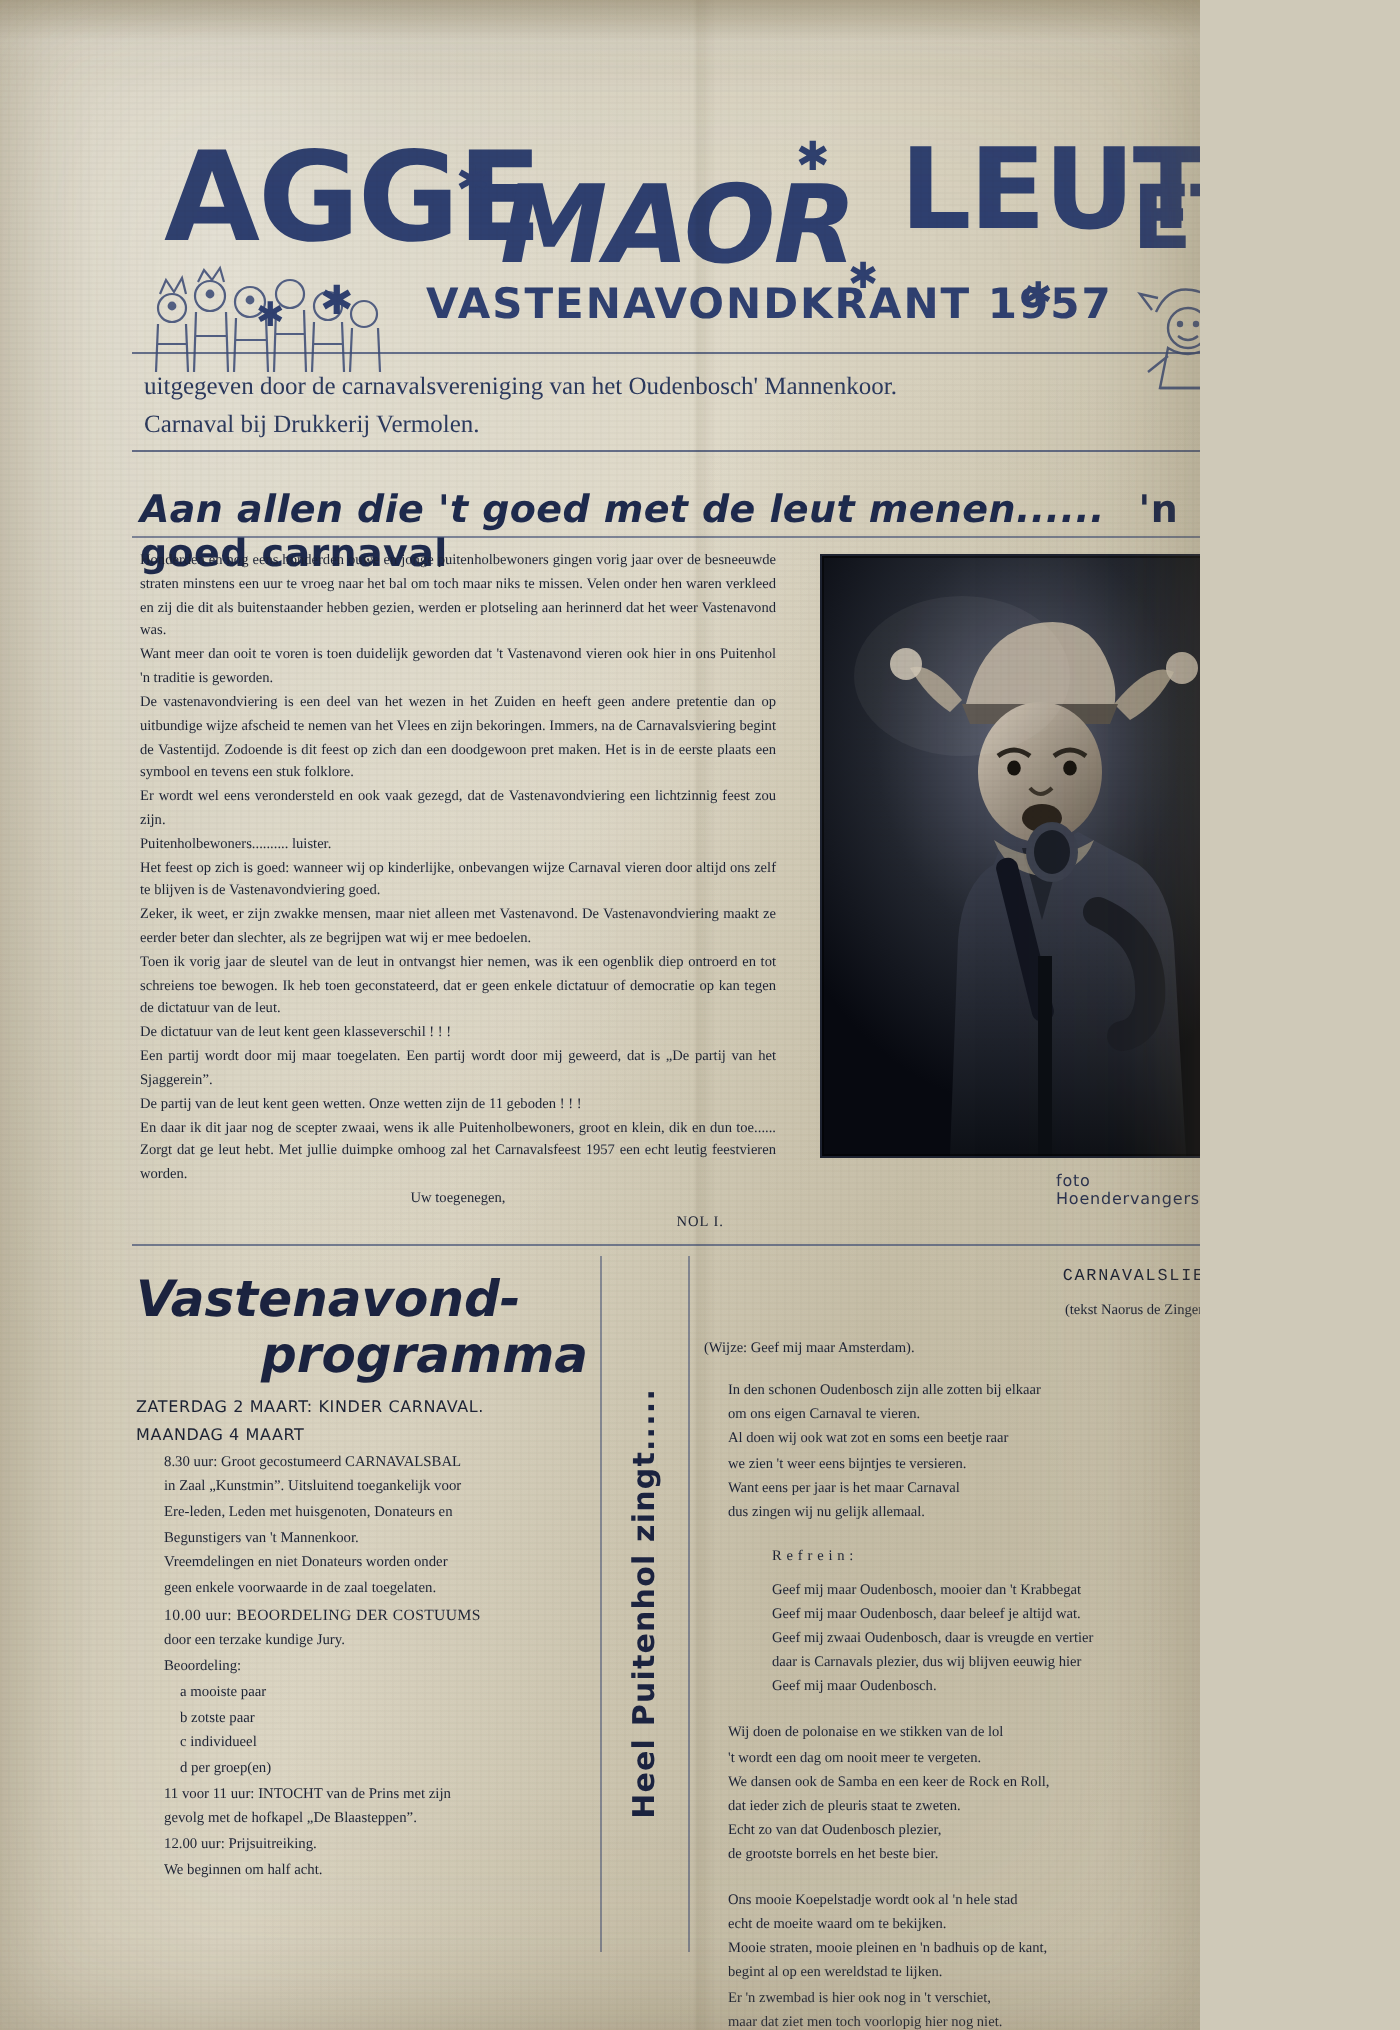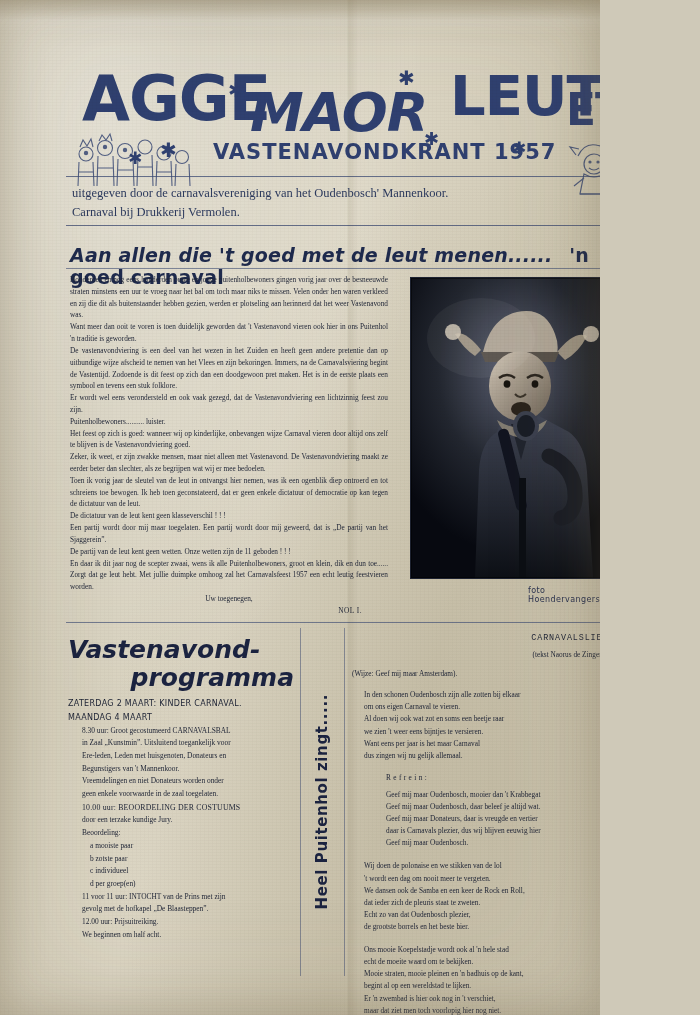--- a/index.html
+++ b/index.html
@@ -318,21 +318,21 @@
           <div>om ons eigen Carnaval te vieren.</div>
           <div>Al doen wij ook wat zot en soms een beetje raar</div>
           <div>we zien 't weer eens bijntjes te versieren.</div>
           <div>Want eens per jaar is het maar Carnaval</div>
           <div>dus zingen wij nu gelijk allemaal.</div>
         </div>
       <div class="song-ref-h">Refrein:</div>
       <div class="song-ref" id="refrain">
           <div>Geef mij maar Oudenbosch, mooier dan 't Krabbegat</div>
           <div>Geef mij maar Oudenbosch, daar beleef je altijd wat.</div>
-          <div>Geef mij maar Donateurs, daar is vreugde en vertier</div>
+          <div>Geef mij zwaai Oudenbosch, daar is vreugde en vertier</div>
           <div>daar is Carnavals plezier, dus wij blijven eeuwig hier</div>
           <div>Geef mij maar Oudenbosch.</div>
         </div>
       <div class="song-verse last" id="verse2">
           <div>Wij doen de polonaise en we stikken van de lol</div>
           <div>'t wordt een dag om nooit meer te vergeten.</div>
           <div>We dansen ook de Samba en een keer de Rock en Roll,</div>
           <div>dat ieder zich de pleuris staat te zweten.</div>
           <div>Echt zo van dat Oudenbosch plezier,</div>
           <div>de grootste borrels en het beste bier.</div>

